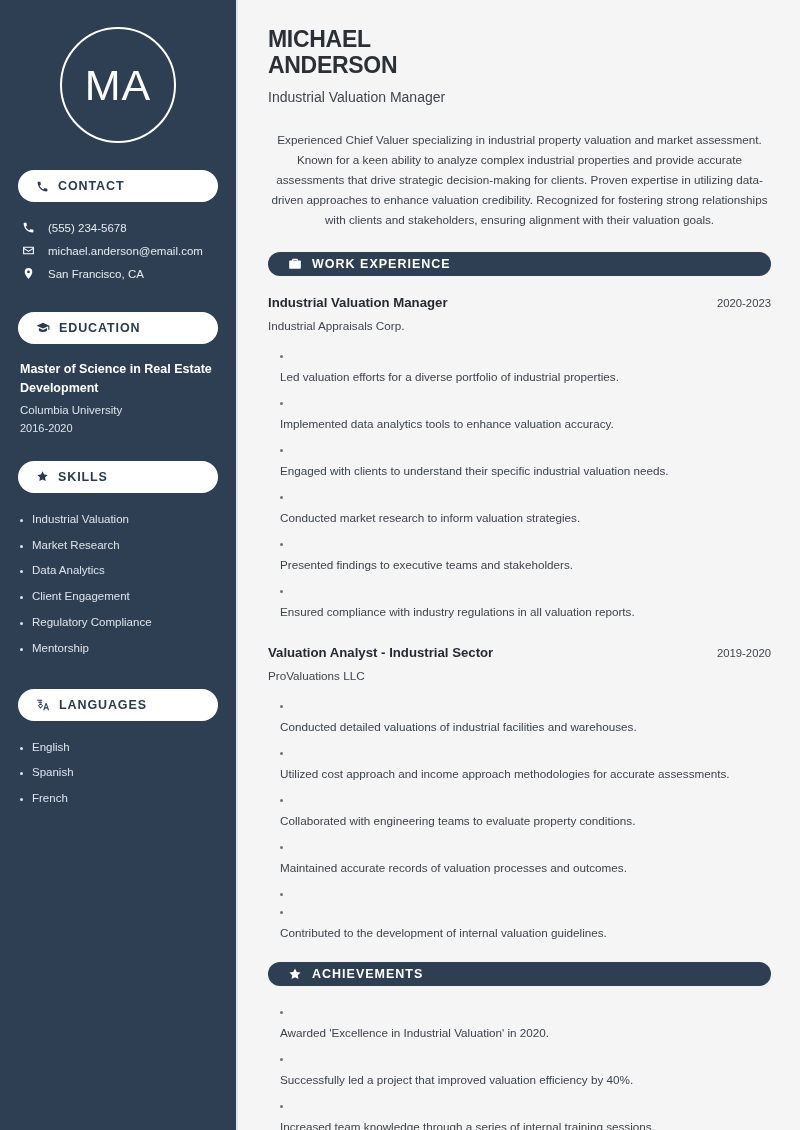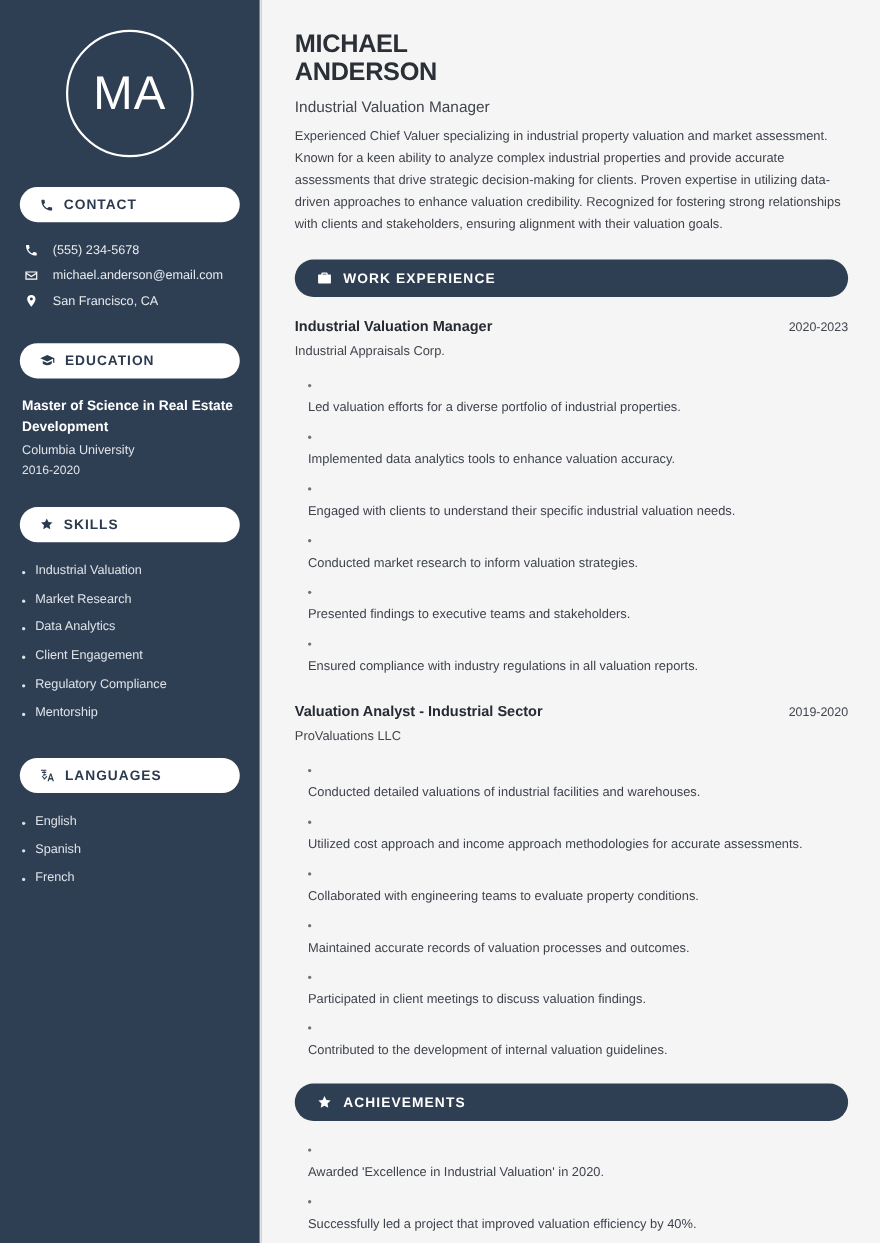--- a/index.html
+++ b/index.html
@@ -129,28 +129,29 @@
   }
   .job-title {
     font-size: 14px;
     color: #41454c;
     margin-top: 11px;
   }
   .summary {
     font-size: 11.7px;
     color: #3e434b;
     line-height: 1.71;
-    margin-top: 9px;
+    margin-top: 25px;
+    text-align: center;
   }
 
   .section-bar {
     margin-top: 22px;
     background: #2e3e53;
     border-radius: 19px;
-    height: 34px;
+    height: 24px;
     display: flex;
     align-items: center;
     gap: 10px;
     padding: 0 20px;
   }
   .section-bar .bar-label {
     font-size: 12.5px;
     font-weight: bold;
     letter-spacing: 1px;
     color: #ffffff;
@@ -392,21 +393,20 @@
         <div class="bullet">
           <span class="dot"></span>
           <span>Collaborated with engineering teams to evaluate property conditions.</span>
         </div>
         <div class="bullet">
           <span class="dot"></span>
           <span>Maintained accurate records of valuation processes and outcomes.</span>
         </div>
         <div class="bullet">
           <span class="dot"></span>
-          <span>Participated in client meetings to discuss valuation findings.</span>
         </div>
         <div class="bullet">
           <span class="dot"></span>
           <span>Contributed to the development of internal valuation guidelines.</span>
         </div>
       </div>
     </div>
 
     <div class="section-bar ach-bar">
       <span class="ico">

